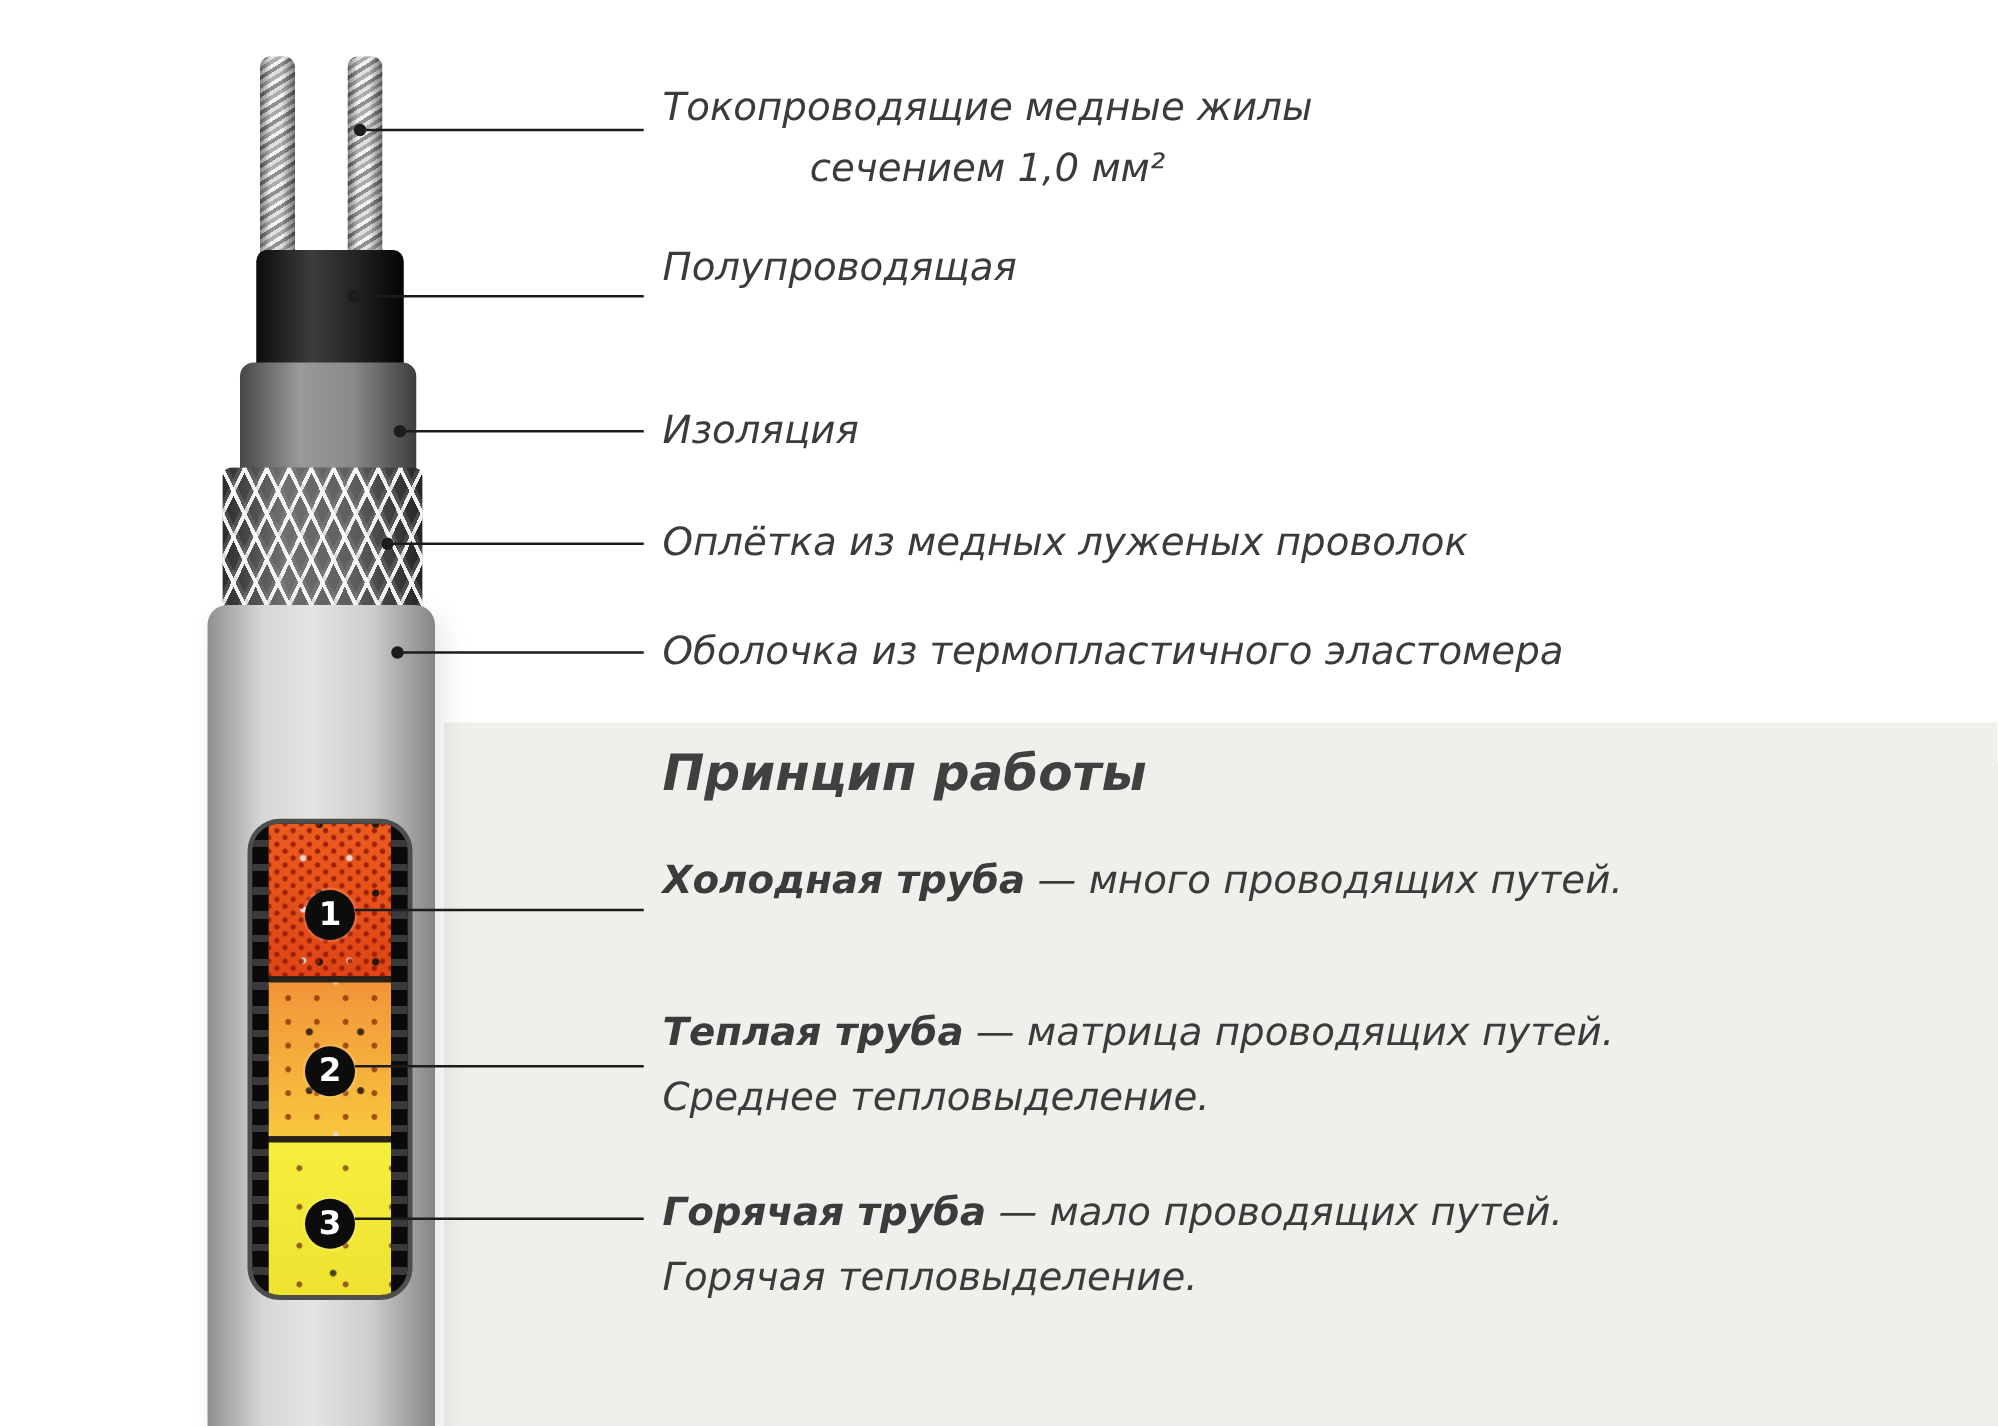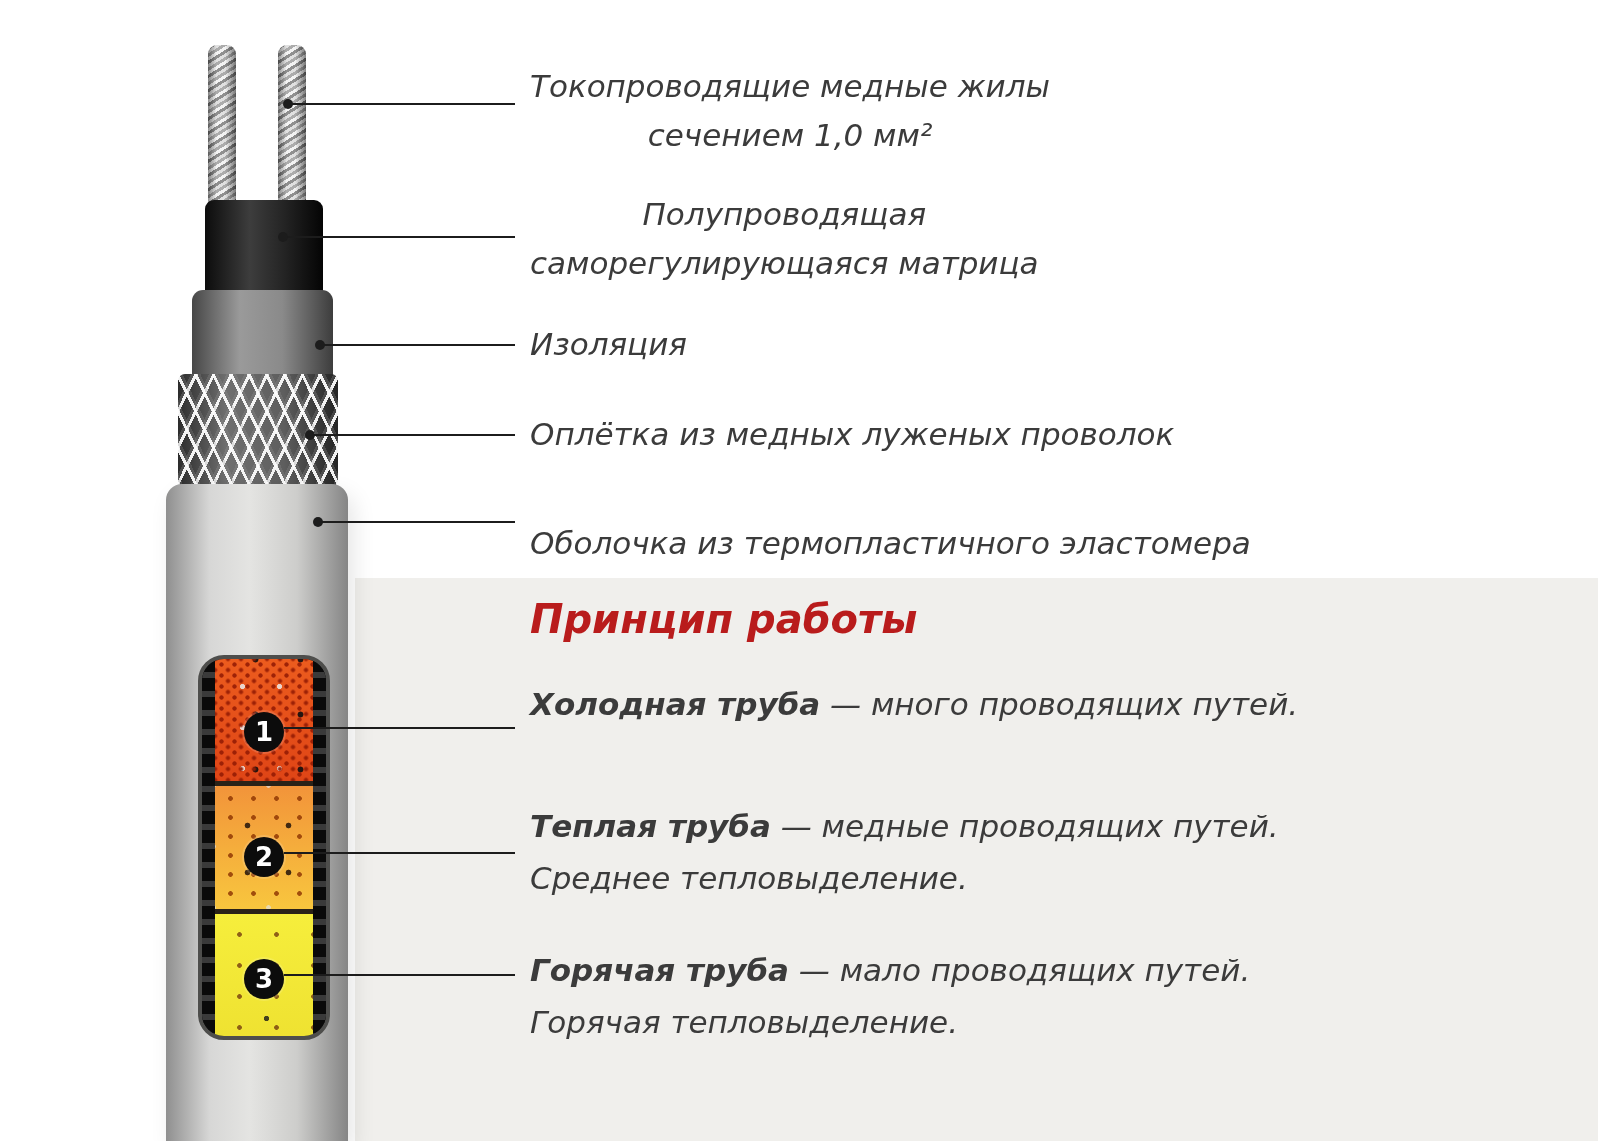--- a/index.html
+++ b/index.html
@@ -134,21 +134,21 @@
   .callout{position:absolute;left:530px;z-index:3;}
   .cline{
     font-style:italic;font-size:31px;line-height:49px;color:#3b3b3b;
     white-space:nowrap;
     text-align:center;
   }
 
   
   .p-title{
     position:absolute;left:530px;top:596px;z-index:3;
-    font-style:italic;font-weight:bold;font-size:40px;color:#b91c1c;
+    font-style:italic;font-weight:bold;font-size:40px;color:#404040;
     white-space:nowrap;
   }
   .p-item{position:absolute;left:530px;z-index:3;}
   .pline{
     font-style:italic;font-size:31px;line-height:52px;color:#3b3b3b;
     white-space:nowrap;
   }
   .pline .lead{font-weight:bold;}
 </style>
 </head>
@@ -200,40 +200,39 @@
   <div class="leader" style="left:284px;top:727px;width:231px;"></div>
   <div class="leader" style="left:284px;top:852px;width:231px;"></div>
   <div class="leader" style="left:284px;top:974px;width:231px;"></div>
 
   <div class="callout" style="top:62px;">
     <div class="cline">Токопроводящие медные жилы</div>
     <div class="cline">сечением 1,0 мм²</div>
   </div>
   <div class="callout" style="top:190px;">
     <div class="cline">Полупроводящая</div>
-    <div class="cline">саморегулирующаяся матрица</div>
   </div>
   <div class="callout" style="top:320px;">
     <div class="cline">Изоляция</div>
   </div>
   <div class="callout" style="top:410px;">
     <div class="cline">Оплётка из медных луженых проволок</div>
   </div>
-  <div class="callout" style="top:497px;margin-top:22px;">
+  <div class="callout" style="top:497px;">
     <div class="cline">Оболочка из термопластичного эластомера</div>
   </div>
 
   <div class="p-title">Принцип работы</div>
 
   <div class="p-item" style="top:678px;">
     <div class="pline"><span class="lead">Холодная труба</span><span> — много проводящих путей.</span></div>
   </div>
 
   <div class="p-item" style="top:800px;">
-    <div class="pline"><span class="lead">Теплая труба</span><span> — медные проводящих путей.</span></div>
+    <div class="pline"><span class="lead">Теплая труба</span><span> — матрица проводящих путей.</span></div>
     <div class="pline">Среднее тепловыделение.</div>
   </div>
 
   <div class="p-item" style="top:916px;margin-top:28px;">
     <div class="pline"><span class="lead">Горячая труба</span><span> — мало проводящих путей.</span></div>
     <div class="pline">Горячая тепловыделение.</div>
   </div>
 
 </div>
 

